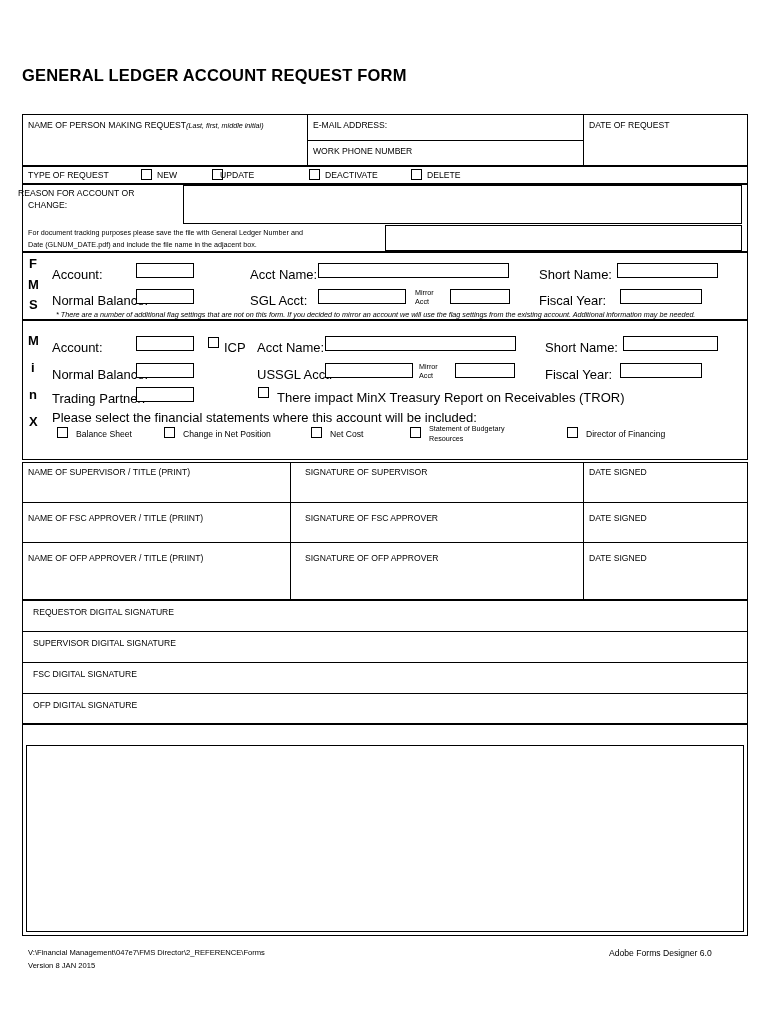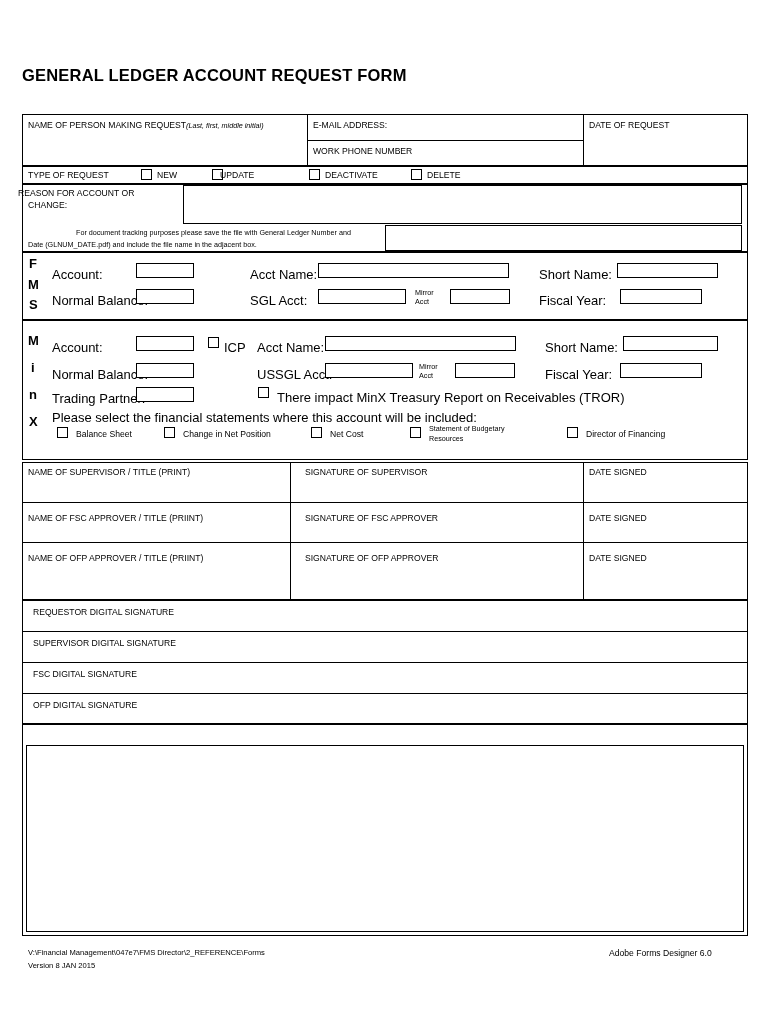--- a/index.html
+++ b/index.html
@@ -144,21 +144,21 @@
   <div class="lbl" style="left:325px; top:170px;">DEACTIVATE</div>
 
   <div class="cbx" style="left:411px; top:169px;"></div>
   <div class="lbl" style="left:427px; top:170px;">DELETE</div>
 
   <div class="frame" style="left:22px; top:184px; width:726px; height:68px;"></div>
   <div class="lbl" style="left:12px; top:188px;margin-left:6px;">REASON FOR ACCOUNT OR</div>
   <div class="lbl" style="left:28px; top:200px;">CHANGE:</div>
   <div class="fld" style="left:183px; top:185px; width:559px; height:39px;"></div>
 
-  <div class="lbl lbl-sm" style="left:28px; top:228px;margin-left:48px;">For document tracking purposes please save the file with General Ledger Number and</div>
+  <div class="lbl lbl-sm" style="left:28px; top:228px;">For document tracking purposes please save the file with General Ledger Number and</div>
   <div class="lbl lbl-sm" style="left:28px; top:240px;">Date (GLNUM_DATE.pdf) and include the file name in the adjacent box.</div>
   <div class="fld" style="left:385px; top:225px; width:357px; height:26px;"></div>
 
   <div class="frame" style="left:22px; top:252px; width:726px; height:68px;"></div>
   <div class="big-letter" style="left:29px; top:256px;">F</div>
   <div class="big-letter" style="left:28px; top:277px;">M</div>
   <div class="big-letter" style="left:29px; top:297px;">S</div>
 
   <div class="lbl lbl-md" style="left:52px; top:267px;">Account:</div>
   <div class="fld" style="left:136px; top:263px; width:58px;"></div>
@@ -175,20 +175,21 @@
   <div class="lbl lbl-md" style="left:250px; top:293px;">SGL Acct:</div>
   <div class="fld" style="left:318px; top:289px; width:88px;"></div>
 
   <div class="lbl lbl-sm" style="left:415px; top:288px;">Mirror</div>
   <div class="lbl lbl-sm" style="left:415px; top:297px;">Acct</div>
   <div class="fld" style="left:450px; top:289px; width:60px;"></div>
 
   <div class="lbl lbl-md" style="left:539px; top:293px;">Fiscal Year:</div>
   <div class="fld" style="left:620px; top:289px; width:82px;"></div>
 
+  <div class="lbl lbl-sm lbl-it" style="left:56px; top:310px;">* There are a number of additional flag settings that are not on this form.  If you decided to mirror an account we will use the flag settings from the existing account.  Additional information may be needed.</div>
 
   <div class="frame" style="left:22px; top:320px; width:726px; height:140px;"></div>
   <div class="big-letter" style="left:28px; top:333px;">M</div>
   <div class="big-letter" style="left:31px; top:360px;">i</div>
   <div class="big-letter" style="left:29px; top:387px;">n</div>
   <div class="big-letter" style="left:29px; top:414px;">X</div>
 
   <div class="lbl lbl-md" style="left:52px; top:340px;">Account:</div>
   <div class="fld" style="left:136px; top:336px; width:58px;"></div>
   <div class="cbx" style="left:208px; top:337px;"></div>

